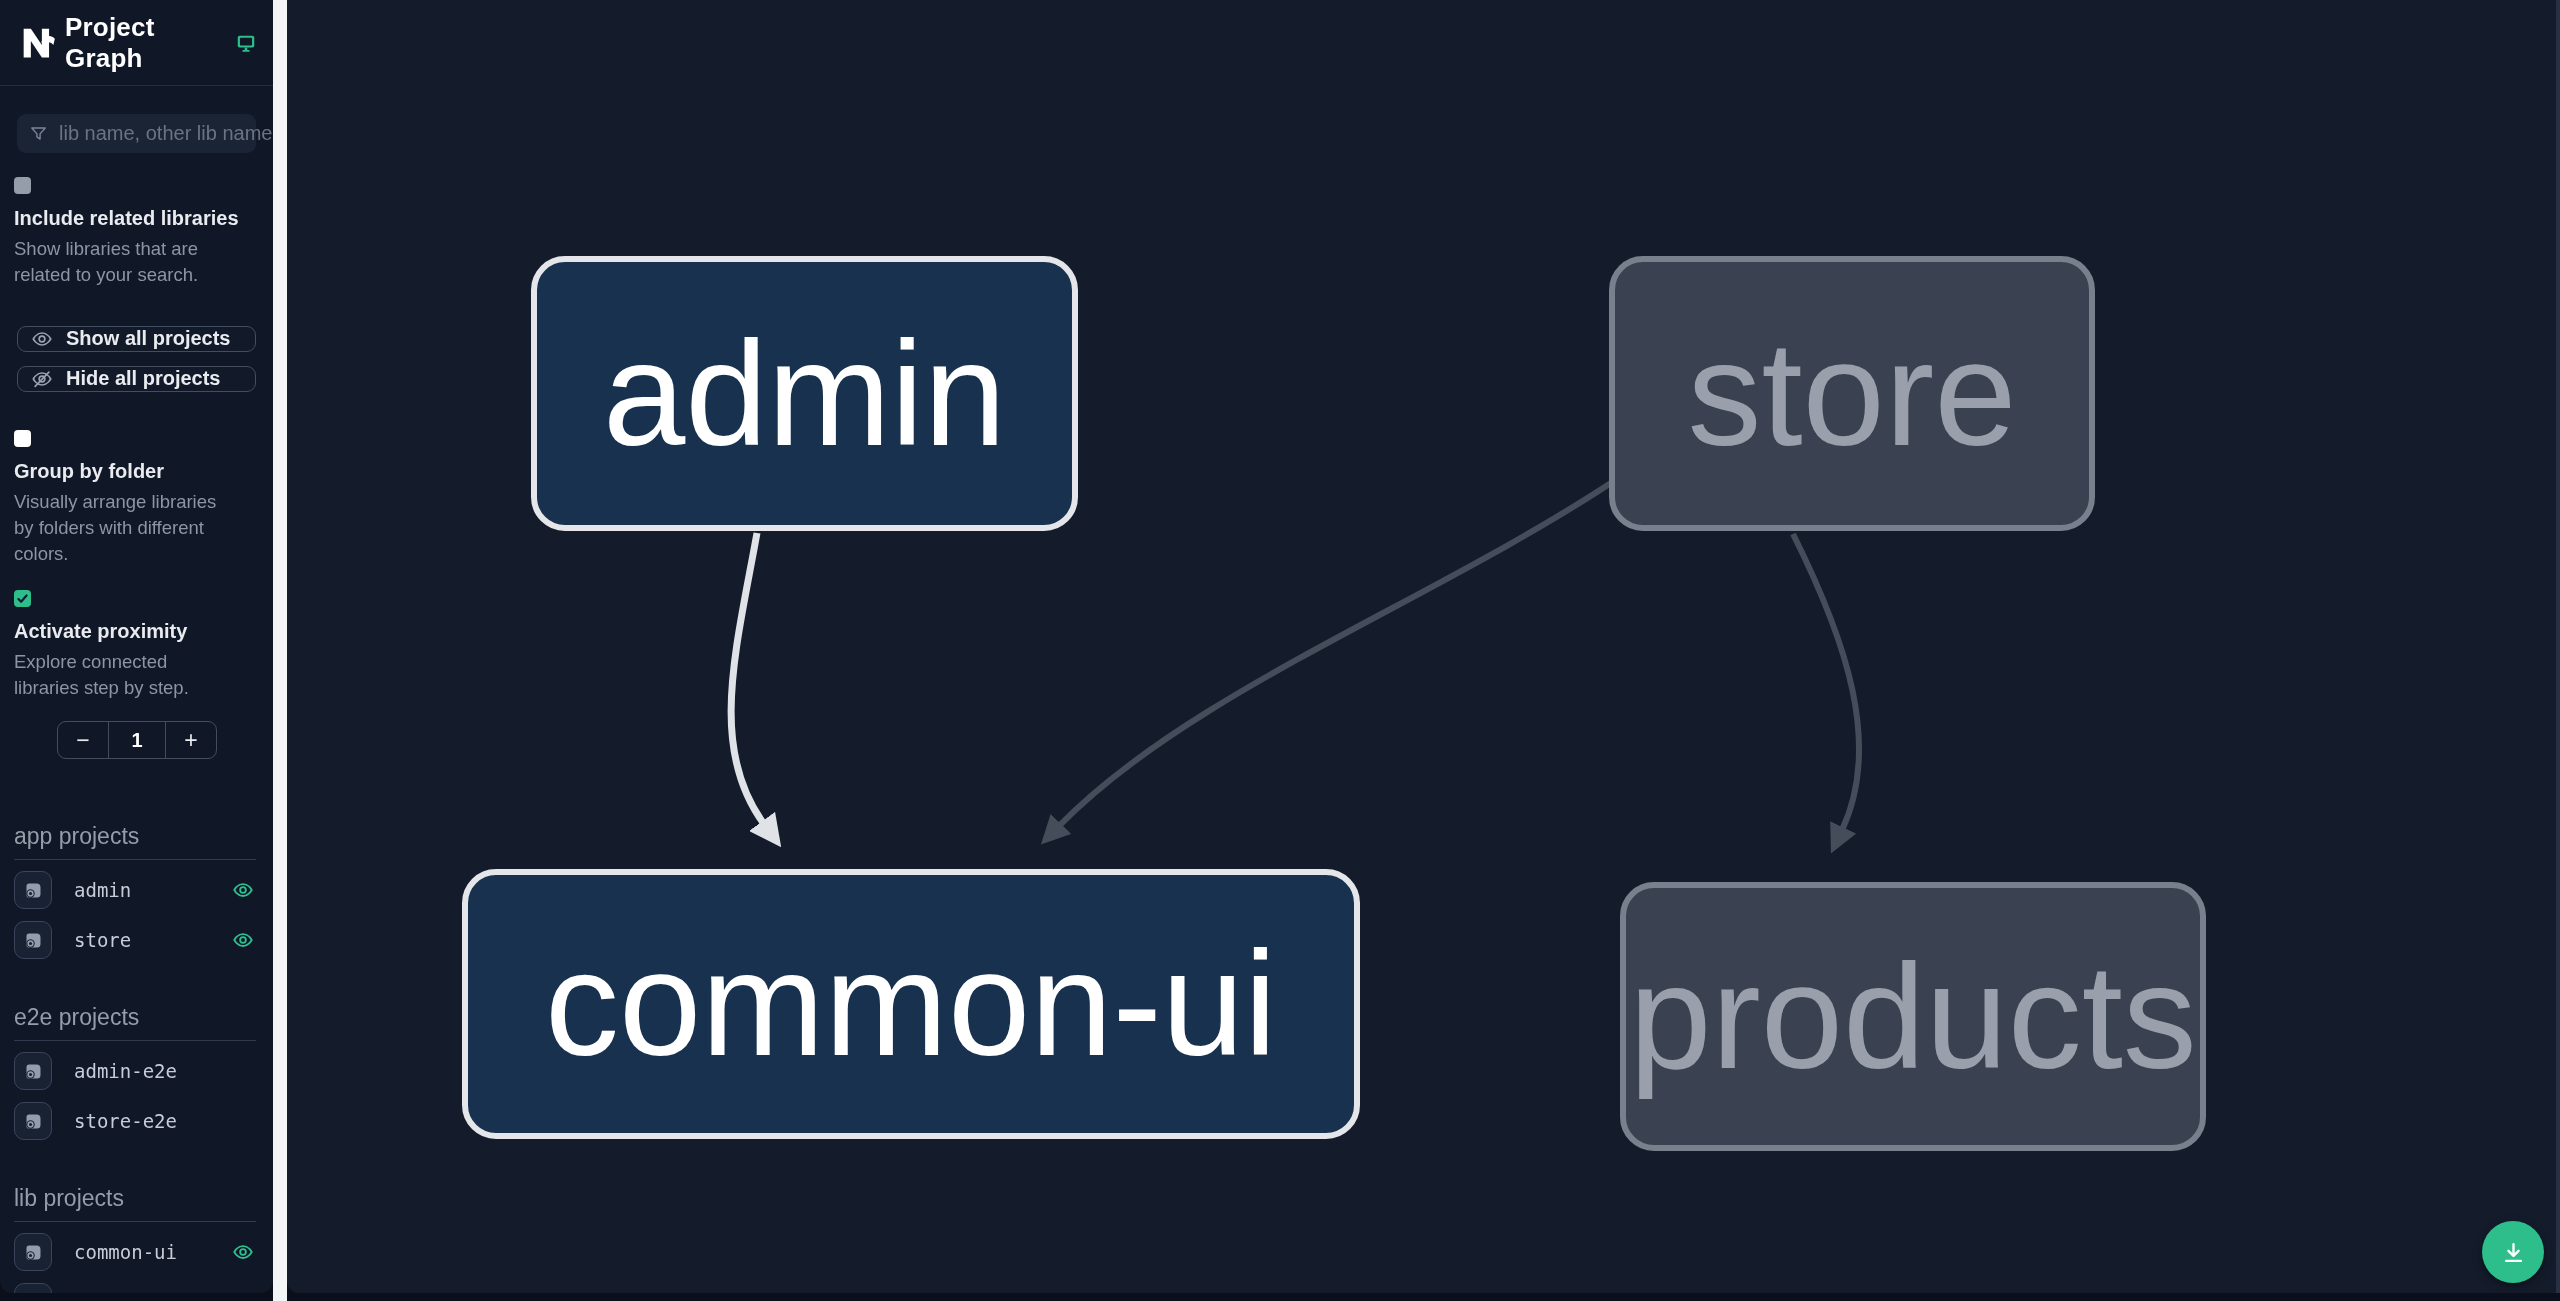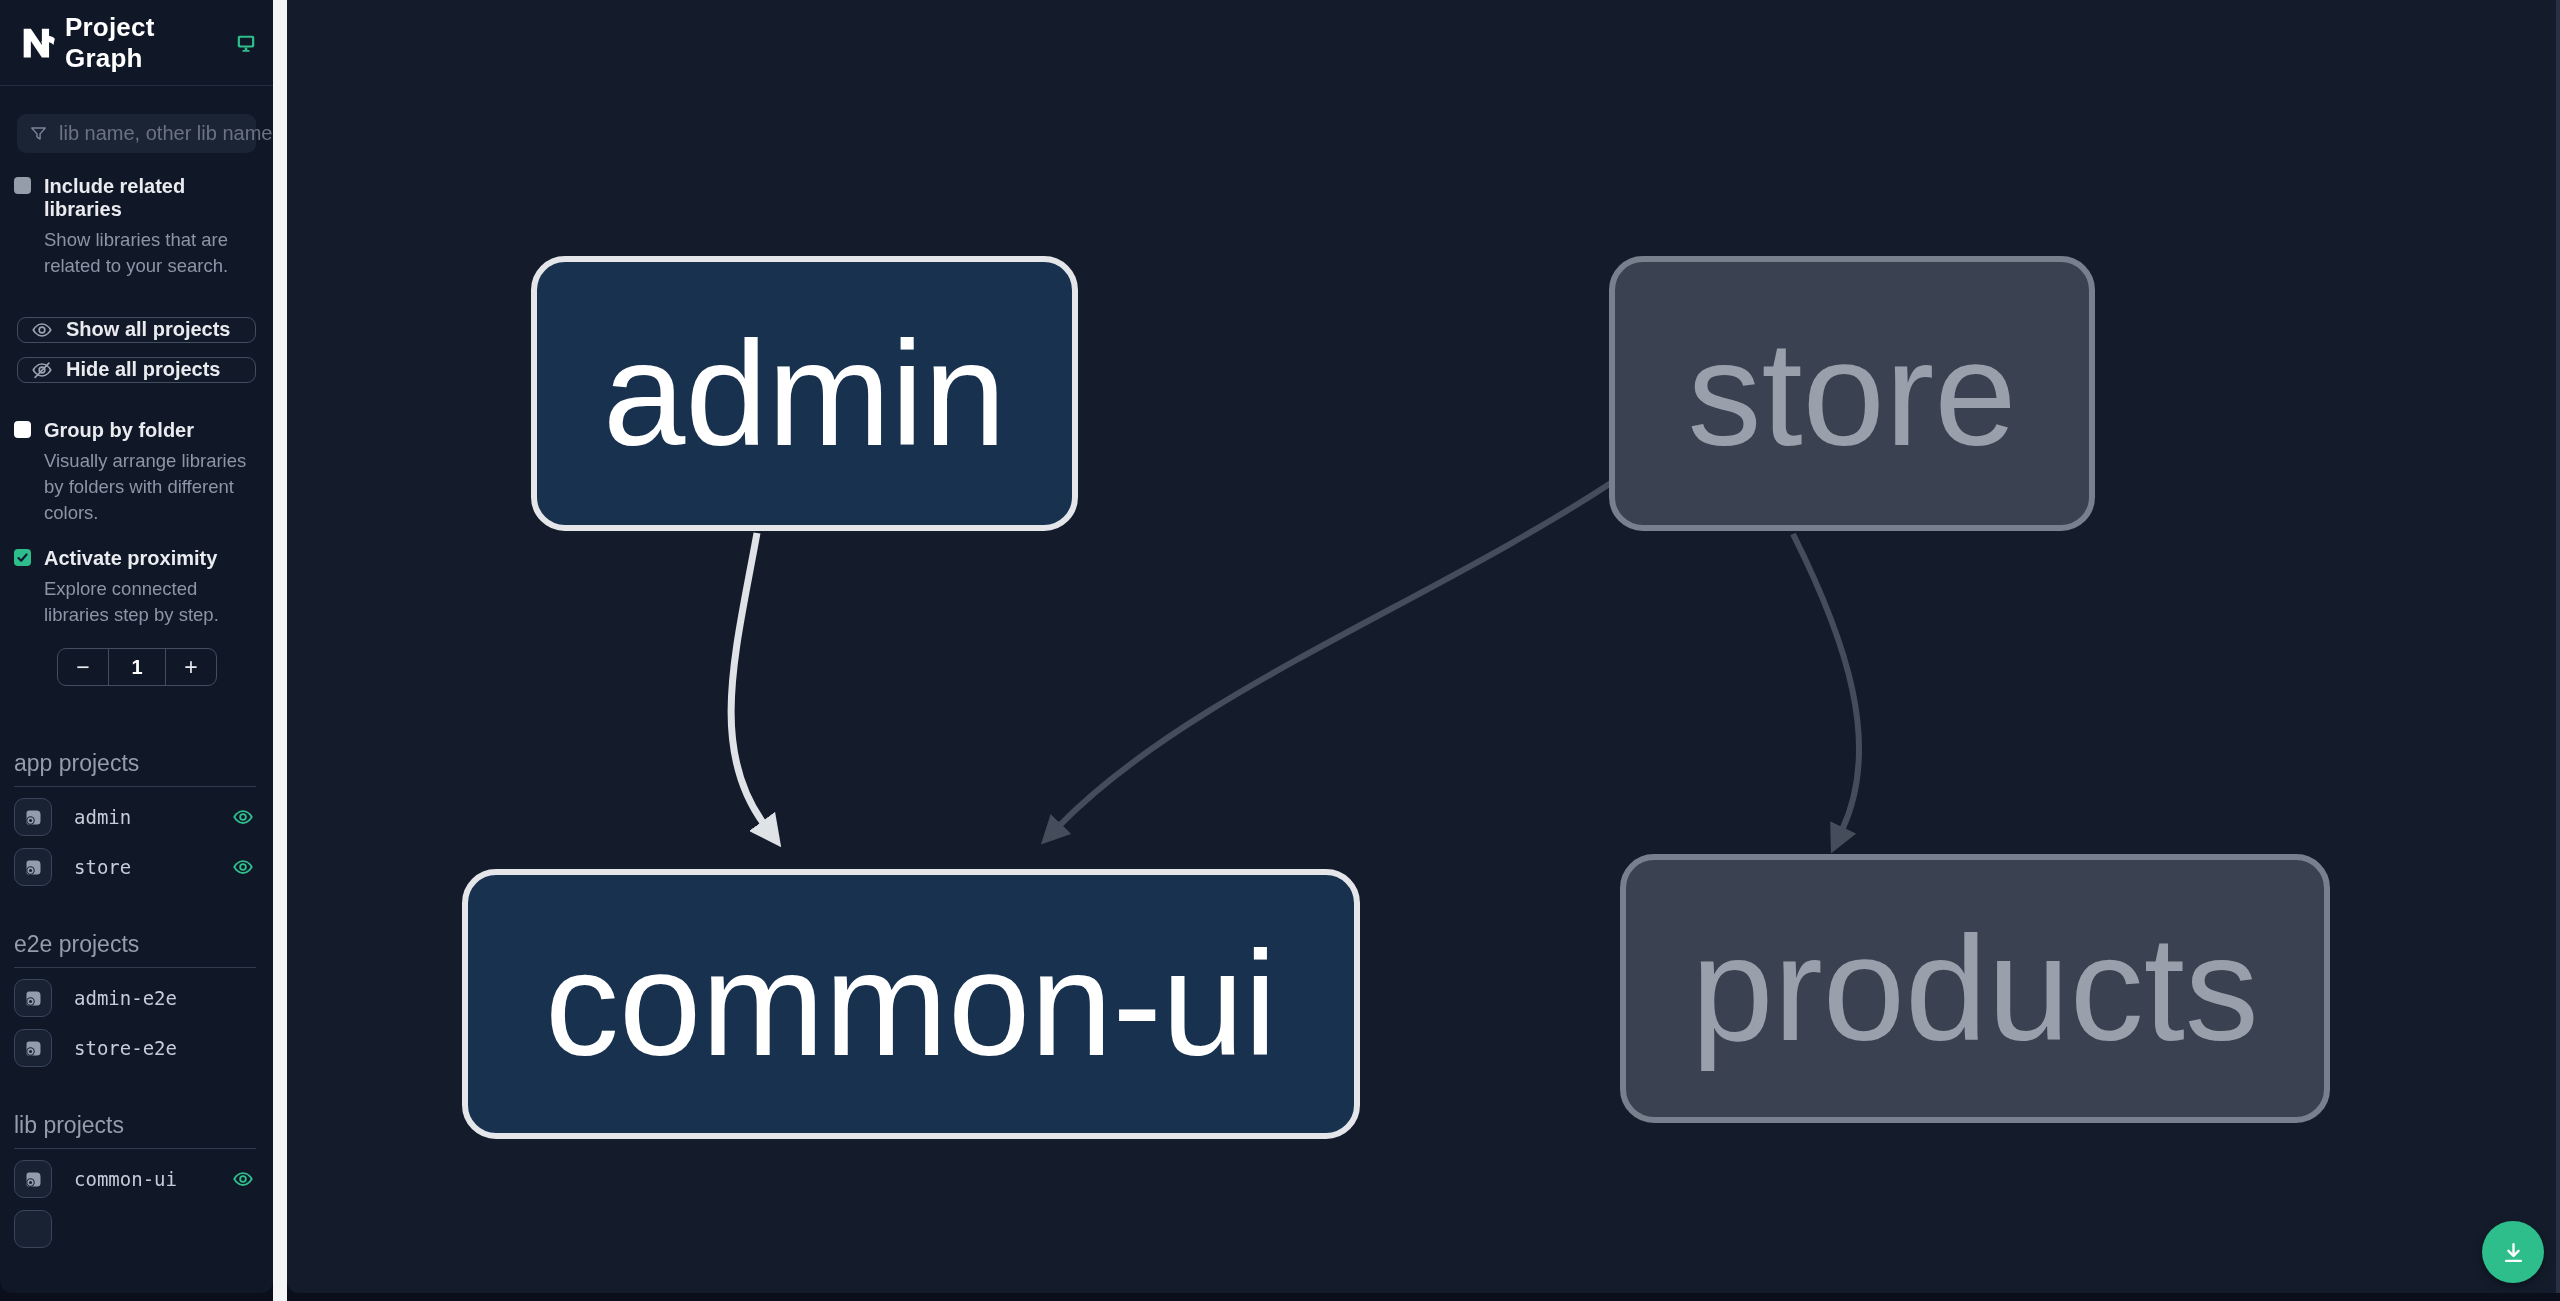--- a/index.html
+++ b/index.html
@@ -19,21 +19,21 @@
              font-size:17px; color:#ced4de; line-height:1.2; }
   .tagline .tag-ic { flex:none; display:flex; margin-top:-1px; }
 
   .search { margin:28px 17px 0 17px; height:39px; background:#1b2434; border-radius:9px;
             display:flex; align-items:center; }
   .search .s-ic { width:42px; display:flex; justify-content:center; flex:none; }
   .search input { flex:1; background:transparent; border:none; outline:none; color:#dfe3ea;
                   font-size:20px; font-family:"Liberation Sans",sans-serif; padding-right:10px; }
   .search input::placeholder { color:#6b7382; }
 
-  .cb-row { display:flex; gap:13px; margin:22px 17px 0 14px; }
+  .cb-row { display:flex; gap:13px; margin:22px 17px 0 14px;flex-direction:column; }
   .cb { width:17px; height:17px; border-radius:4px; flex:none; margin-top:2px;
         display:flex; align-items:center; justify-content:center; cursor:pointer; }
   .cb.muted  { background:#959daa; }
   .cb.light  { background:#ffffff; }
   .cb.accent { background:#2ebe8c; }
   .cb-label { font-size:20px; font-weight:700; color:#e9ebef; }
   .cb-desc  { font-size:18.5px; color:#8d95a5; line-height:1.4; margin-top:6px; max-width:214px; }
 
   .sb-btn { display:flex; align-items:center; gap:13px; margin:14px 17px 0 17px;
             width:calc(100% - 34px); height:26px; background:#121a2a; border:1px solid #434d60;
@@ -278,16 +278,16 @@
           <svg viewBox="0 0 24 24" width="27" height="27" fill="none" stroke="#ffffff" stroke-width="2.1" stroke-linecap="round" stroke-linejoin="round">
             <path d="M12 4.5v9.5"></path>
             <path d="M7.5 10.5 12 15l4.5-4.5"></path>
             <path d="M5.5 19.5h13"></path>
           </svg>
         </span>
     </button>
   <div class="node focused" style="left: 244px; top: 256px; width: 547px; height: 275px;">admin</div>
       <div class="node faded" style="left: 1322px; top: 256px; width: 486px; height: 275px;">store</div>
       <div class="node focused" style="left: 175px; top: 869px; width: 898px; height: 270px;">common-ui</div>
-      <div class="node faded" style="left: 1333px; top: 854px; width: 710px; height: 269px;">products</div>
+      <div class="node faded" style="left: 1333px; top: 882px; width: 586px; height: 269px;">products</div>
     </main>
 
 </div>
 
 </body></html>

